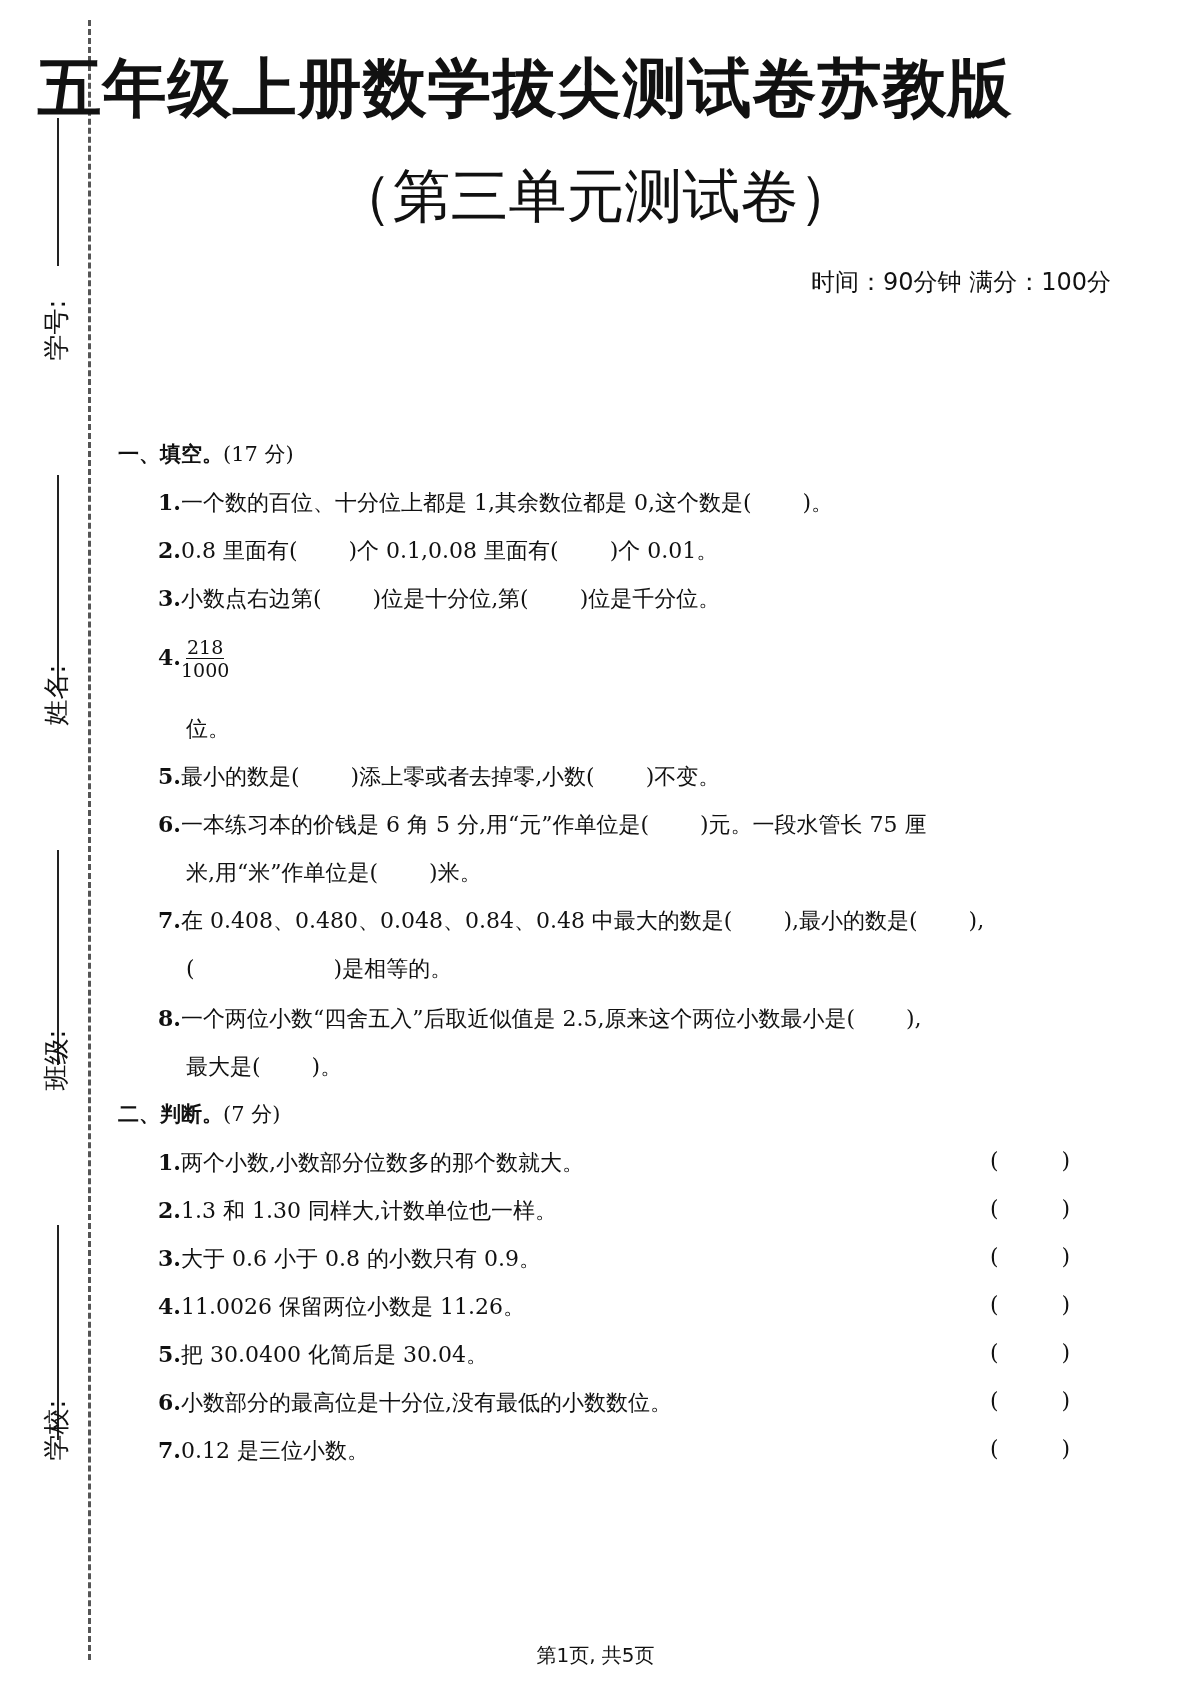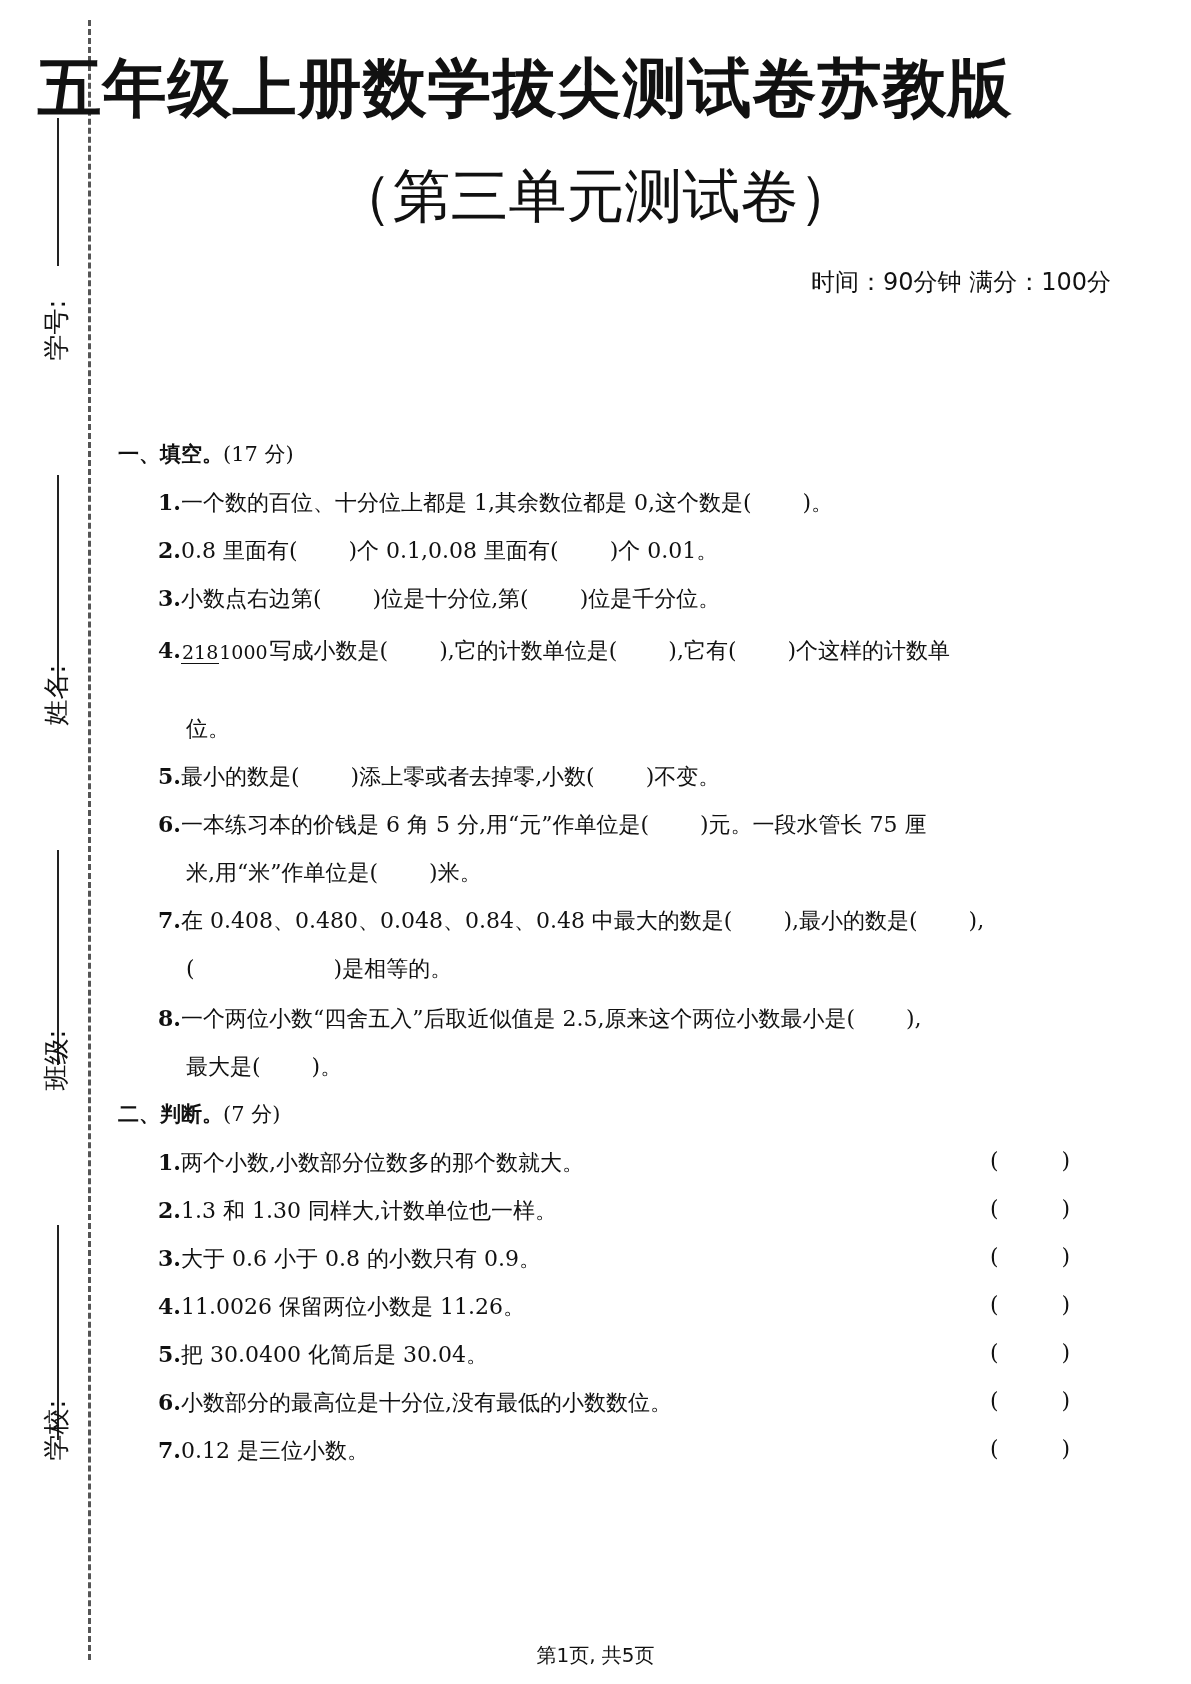--- a/index.html
+++ b/index.html
@@ -32,22 +32,22 @@
 
     
     .section-title { position:absolute; left:118px; font-size:21px; font-weight:bold; }
     .section-title .pts { font-weight:normal; }
     .q { position:absolute; left:158px; font-size:22px; white-space:nowrap; }
     .q .num { font-weight:bold; }
     .q.cont { left:186px; }
     .judge { position:absolute; left:990px; font-size:22px; width:80px;
              display:flex; justify-content:space-between; }
 
-    .frac { display:inline-flex; flex-direction:row; align-items:center;
-            vertical-align:middle; font-size:19px; line-height:22px; margin-right:2px;text-align:right; }
+    .frac { display:inline-flex; flex-direction:column; align-items:center;
+            vertical-align:middle; font-size:19px; line-height:22px; margin-right:9px;text-align:right; }
     .frac .top { border-bottom:1.5px solid #111; padding:0 1px; }
 
     .footer { position:absolute; left:0; width:1191px; top:1642px; text-align:center;
               font-size:20px; font-family:"DejaVu Sans","Liberation Sans",sans-serif; }
   </style>
 </head>
 <body>
 
 <div class="dash-line"></div>
 
@@ -91,21 +91,21 @@
 <div class="q" style="top:536px">
   <span class="num">2.</span><span>0.8 里面有(　　 )个 0.1,0.08 里面有(　　 )个 0.01。</span>
 </div>
 <div class="q" style="top:584px">
   <span class="num">3.</span><span>小数点右边第(　　 )位是十分位,第(　　 )位是千分位。</span>
 </div>
 <div class="q" style="top:636px">
   <span class="num">4.</span><span class="frac">
       <span class="top">218</span>
       <span>1000</span>
-    </span><span>写成小数是(　　 ),它的计数单位是(　　 ),它有(　　 )个这样的计数单</span>
+    </span>
 </div>
 <div class="q cont" style="top:714px">位。</div>
 <div class="q" style="top:762px">
   <span class="num">5.</span><span>最小的数是(　　 )添上零或者去掉零,小数(　　 )不变。</span>
 </div>
 <div class="q" style="top:810px">
   <span class="num">6.</span><span>一本练习本的价钱是 6 角 5 分,用“元”作单位是(　　 )元。一段水管长 75 厘</span>
 </div>
 <div class="q cont" style="top:858px">米,用“米”作单位是(　　 )米。</div>
 <div class="q" style="top:906px">

